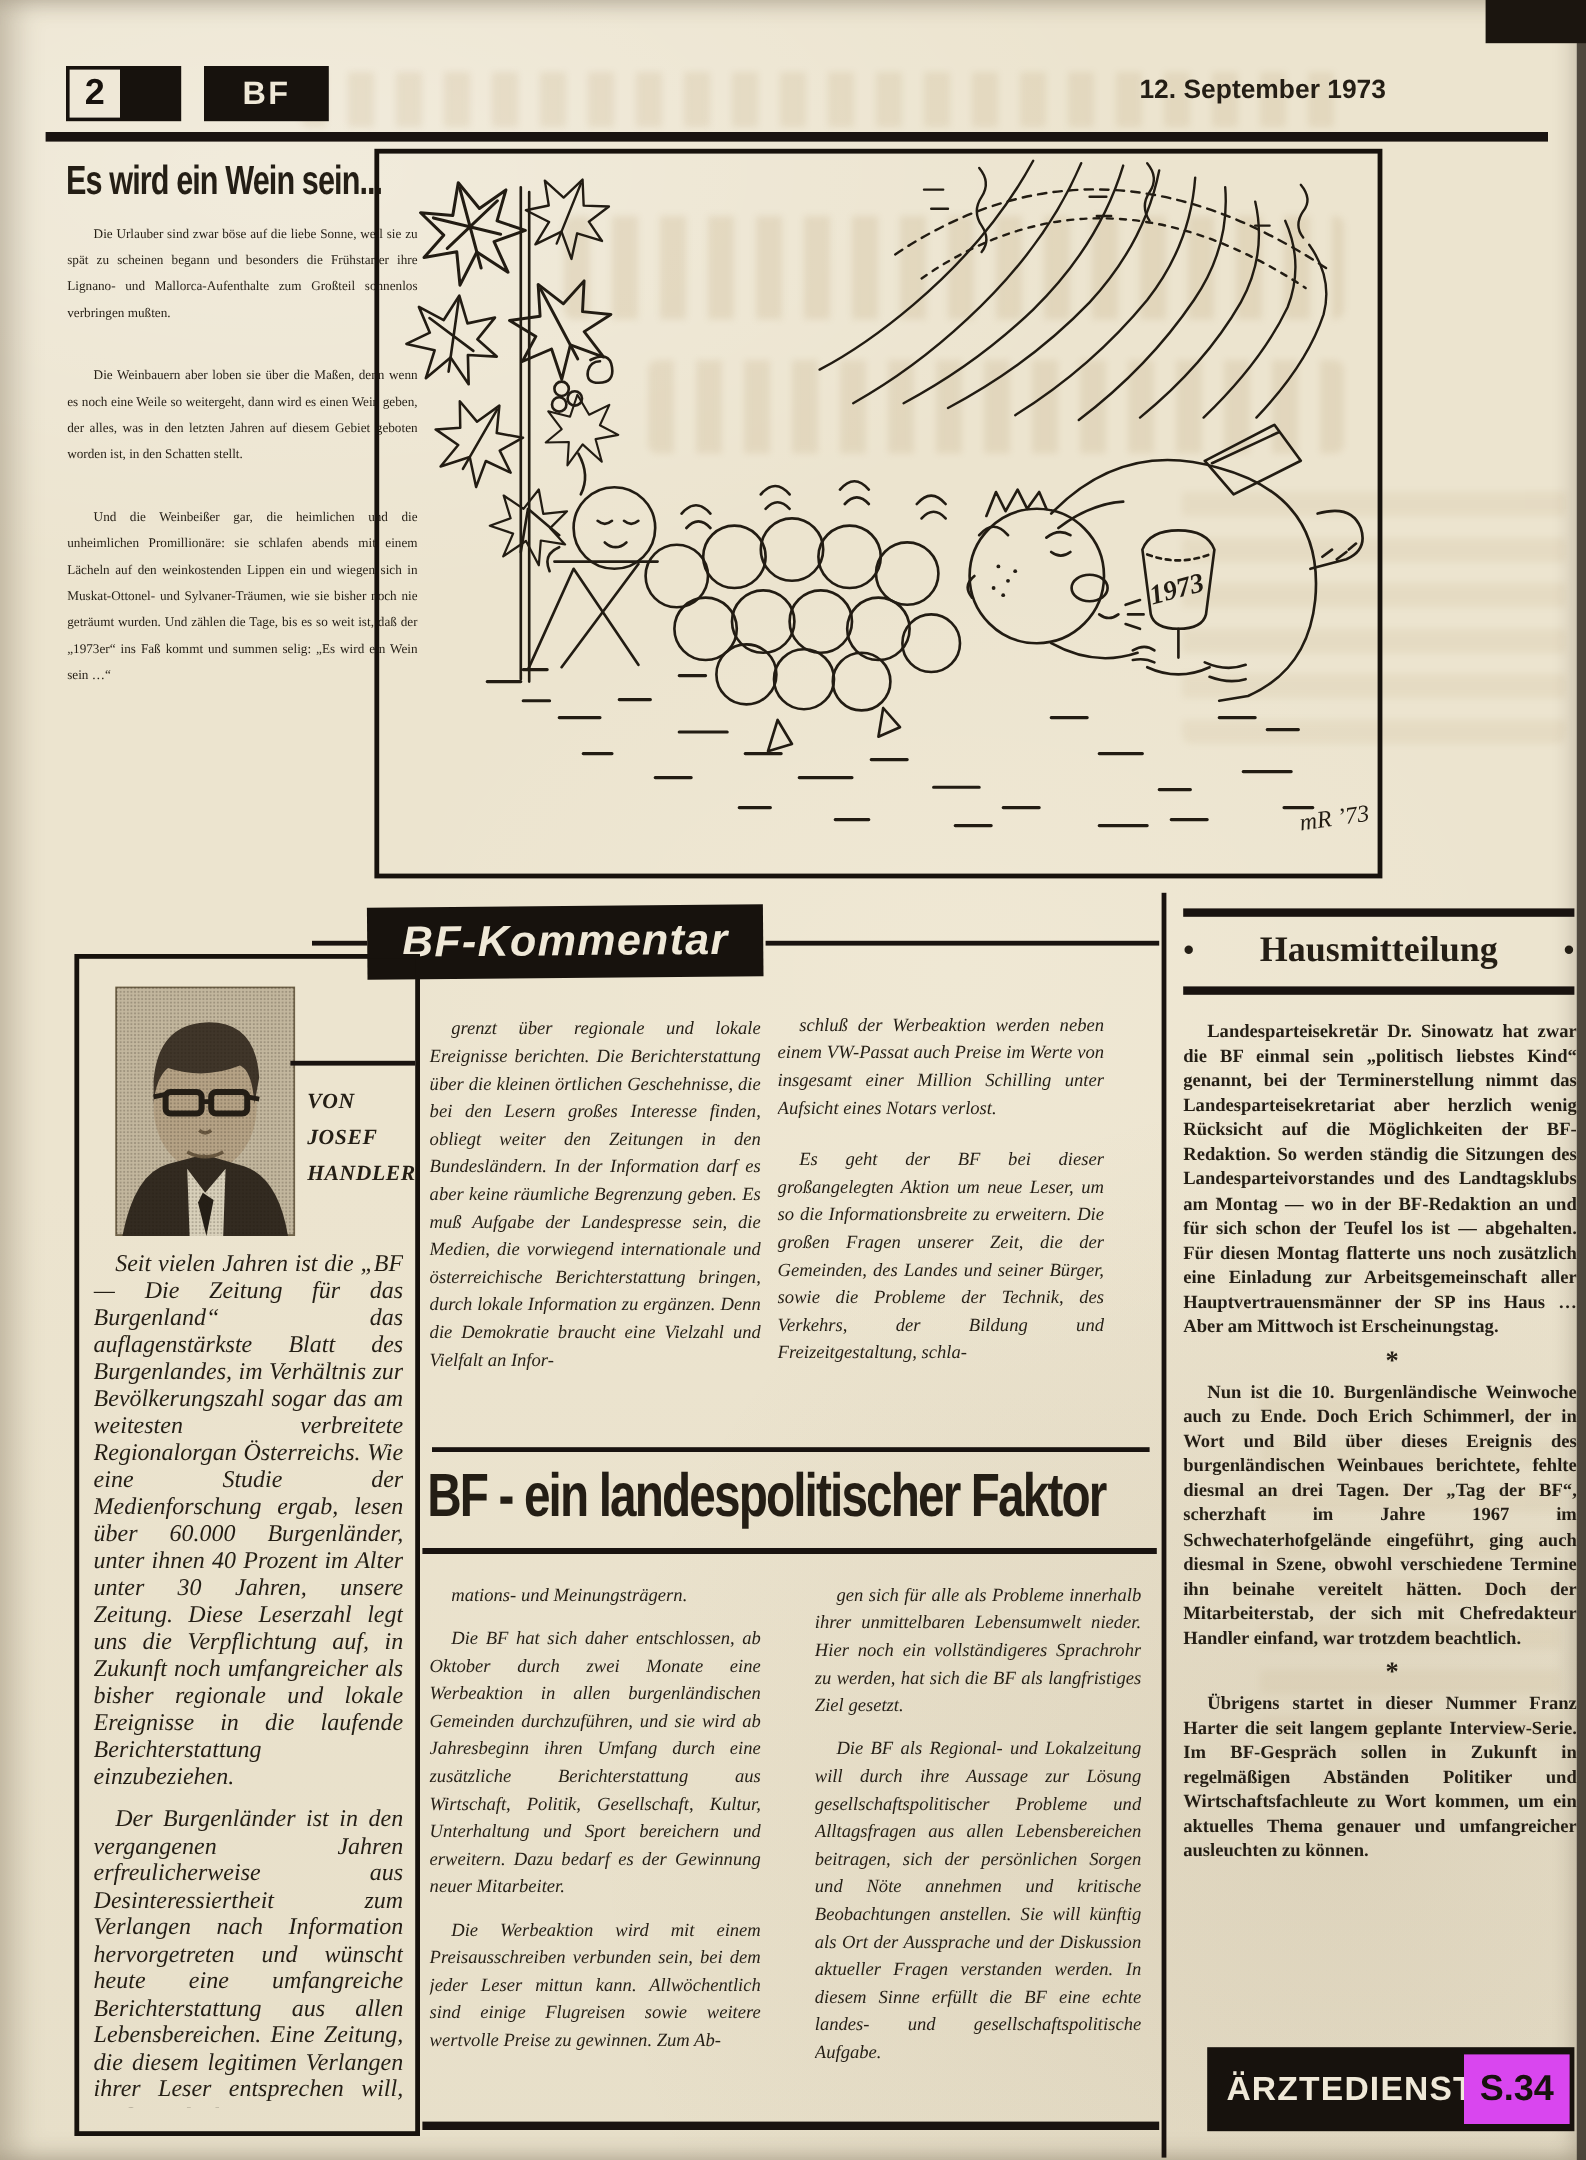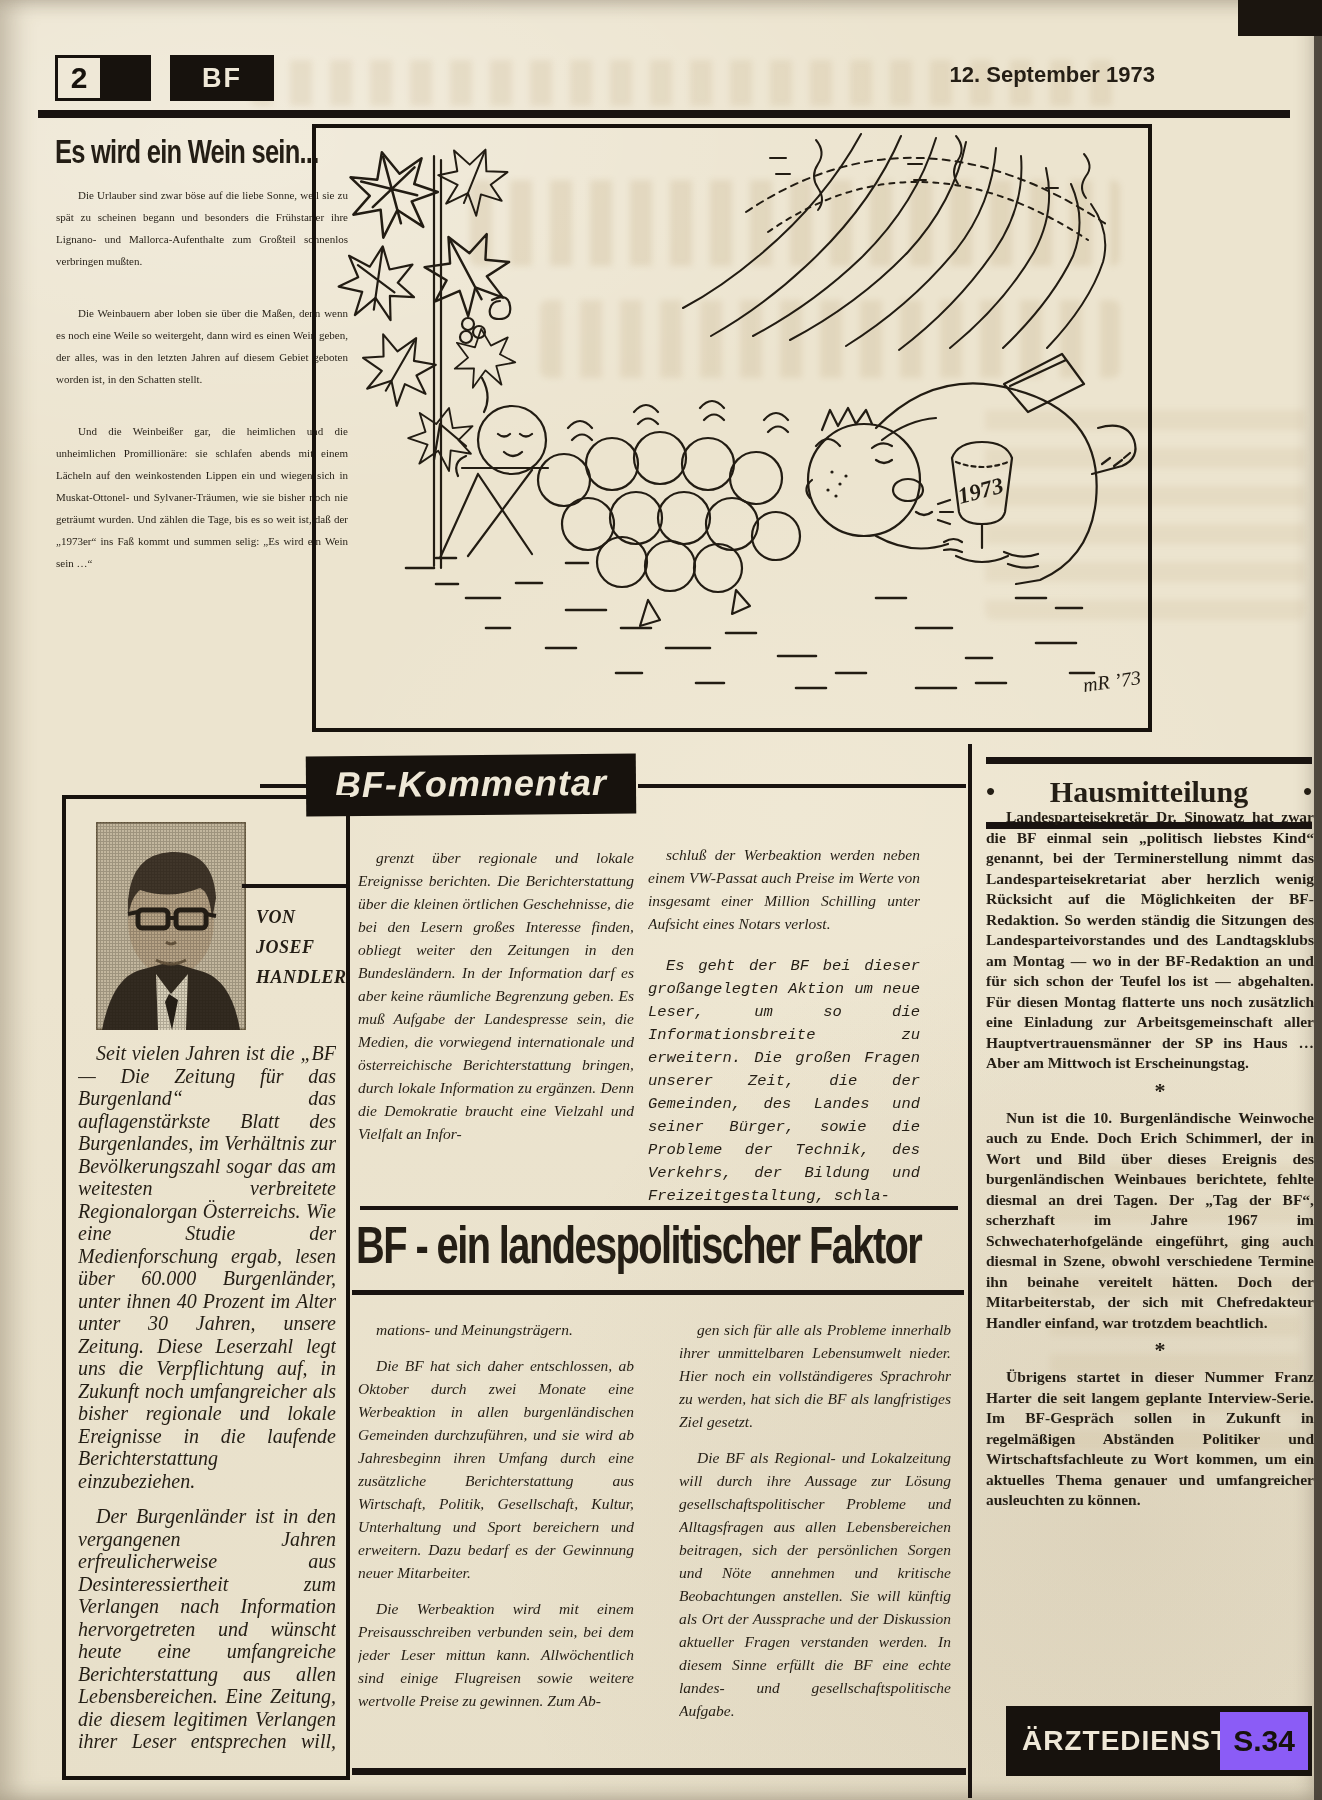--- a/index.html
+++ b/index.html
@@ -207,21 +207,21 @@
     <p>Seit vielen Jahren ist die „BF — Die Zeitung für das Burgenland“ das auflagenstärkste Blatt des Burgenlandes, im Verhältnis zur Bevölkerungszahl sogar das am weitesten verbreitete Regionalorgan Österreichs. Wie eine Studie der Medienforschung ergab, lesen über 60.000 Burgenländer, unter ihnen 40 Prozent im Alter unter 30 Jahren, unsere Zeitung. Diese Leserzahl legt uns die Verpflichtung auf, in Zukunft noch umfangreicher als bisher regionale und lokale Ereignisse in die laufende Berichterstattung einzubeziehen.</p>
     <p>Der Burgenländer ist in den vergangenen Jahren erfreulicherweise aus Desinteressiertheit zum Verlangen nach Information hervorgetreten und wünscht heute eine umfangreiche Berichterstattung aus allen Lebensbereichen. Eine Zeitung, die diesem legitimen Verlangen ihrer Leser entsprechen will, muß umdenken, neue Formen finden und noch umfangreicher in der Vermittlung von Informationen werden.</p>
     <p>Die Massenmedien — Rundfunk, Fernsehen und Tagespresse — können im Rahmen ihrer Möglichkeiten nur be-</p>
   </div>
 
   <div class="abs icol jt" style="left:358px;top:846px;width:276px;height:360px;overflow:hidden;">
     <p>grenzt über regionale und lokale Ereignisse berichten. Die Berichterstattung über die kleinen örtlichen Geschehnisse, die bei den Lesern großes Interesse finden, obliegt weiter den Zeitungen in den Bundesländern. In der Information darf es aber keine räumliche Begrenzung geben. Es muß Aufgabe der Landespresse sein, die Medien, die vorwiegend internationale und österreichische Berichterstattung bringen, durch lokale Information zu ergänzen. Denn die Demokratie braucht eine Vielzahl und Vielfalt an Infor-</p>
   </div>
   <div class="abs icol jt" style="left:648px;top:843px;width:272px;height:360px;overflow:hidden;">
     <p>schluß der Werbeaktion werden neben einem VW-Passat auch Preise im Werte von insgesamt einer Million Schilling unter Aufsicht eines Notars verlost.</p>
-    <p style="margin-top:20px;font-family:Liberation Mono, monospace;">Es geht der BF bei dieser großangelegten Aktion um neue Leser, um so die Informationsbreite zu erweitern. Die großen Fragen unserer Zeit, die der Gemeinden, des Landes und seiner Bürger, sowie die Probleme der Technik, des Verkehrs, der Bildung und Freizeitgestaltung, schla-</p>
+    <p style="margin-top:20px;">Es geht der BF bei dieser großangelegten Aktion um neue Leser, um so die Informationsbreite zu erweitern. Die großen Fragen unserer Zeit, die der Gemeinden, des Landes und seiner Bürger, sowie die Probleme der Technik, des Verkehrs, der Bildung und Freizeitgestaltung, schla-</p>
   </div>
 
   <div class="rule" style="left:360px;top:1206px;width:598px;height:4px;"></div>
   <div class="abs sans" style="left:356px;top:1216px;width:612px;">
     <span style="display:inline-block;transform:scaleX(.78);transform-origin:left top;white-space:nowrap;font-weight:bold;font-size:51px;letter-spacing:-2px;">BF - ein landespolitischer Faktor</span>
   </div>
   <div class="rule" style="left:352px;top:1290px;width:612px;height:5px;"></div>
 
   <div class="abs icol jt" style="left:358px;top:1318px;width:276px;height:436px;overflow:hidden;">
     <p>mations- und Meinungsträgern.</p>
@@ -234,26 +234,26 @@
   </div>
   <div class="rule" style="left:352px;top:1768px;width:614px;height:7px;"></div>
 
   <div class="rule" style="left:986px;top:757px;width:326px;height:7px;"></div>
   <div class="abs" style="left:986px;top:770px;width:326px;display:flex;align-items:center;justify-content:space-between;font:bold 30px/44px 'Liberation Serif',serif;">
     <span style="font-size:26px;">•</span>
     <span>Hausmitteilung</span>
     <span style="font-size:26px;">•</span>
   </div>
   <div class="rule" style="left:986px;top:822px;width:326px;height:7px;"></div>
-  <div class="abs bcol jt" style="left:986px;top:807px;width:328px;height:856px;overflow:hidden;">
+  <div class="abs bcol jt" style="left:986px;top:850px;width:328px;height:856px;overflow:hidden;">
     <p>Landesparteisekretär Dr. Sinowatz hat zwar die BF einmal sein „politisch liebstes Kind“ genannt, bei der Terminerstellung nimmt das Landesparteisekretariat aber herzlich wenig Rücksicht auf die Möglichkeiten der BF-Redaktion. So werden ständig die Sitzungen des Landesparteivorstandes und des Landtagsklubs am Montag — wo in der BF-Redaktion an und für sich schon der Teufel los ist — abgehalten. Für diesen Montag flatterte uns noch zusätzlich eine Einladung zur Arbeitsgemeinschaft aller Hauptvertrauensmänner der SP ins Haus … Aber am Mittwoch ist Erscheinungstag.</p>
     <p class="star">*</p>
     <p>Nun ist die 10. Burgenländische Weinwoche auch zu Ende. Doch Erich Schimmerl, der in Wort und Bild über dieses Ereignis des burgenländischen Weinbaues berichtete, fehlte diesmal an drei Tagen. Der „Tag der BF“, scherzhaft im Jahre 1967 im Schwechaterhofgelände eingeführt, ging auch diesmal in Szene, obwohl verschiedene Termine ihn beinahe vereitelt hätten. Doch der Mitarbeiterstab, der sich mit Chefredakteur Handler einfand, war trotzdem beachtlich.</p>
     <p class="star">*</p>
     <p>Übrigens startet in dieser Nummer Franz Harter die seit langem geplante Interview-Serie. Im BF-Gespräch sollen in Zukunft in regelmäßigen Abständen Politiker und Wirtschaftsfachleute zu Wort kommen, um ein aktuelles Thema genauer und umfangreicher ausleuchten zu können.</p>
   </div>
 
   <div class="blackbox" style="left:1006px;top:1706px;width:306px;height:70px;">
     <span class="abs sans" style="left:16px;top:0;height:70px;line-height:70px;color:#efe8d7;font-weight:bold;font-size:28px;letter-spacing:1px;">ÄRZTEDIENST</span>
-    <span class="abs sans" style="right:4px;top:6px;width:88px;height:58px;background:#8b5cf6;color:#17120d;font-weight:bold;font-size:30px;line-height:58px;text-align:center;">S.34</span>
+    <span class="abs sans" style="right:4px;top:6px;width:88px;height:58px;background:#d946ef;color:#17120d;font-weight:bold;font-size:30px;line-height:58px;text-align:center;">S.34</span>
   </div>
 
 </div>
 
 </body></html>

